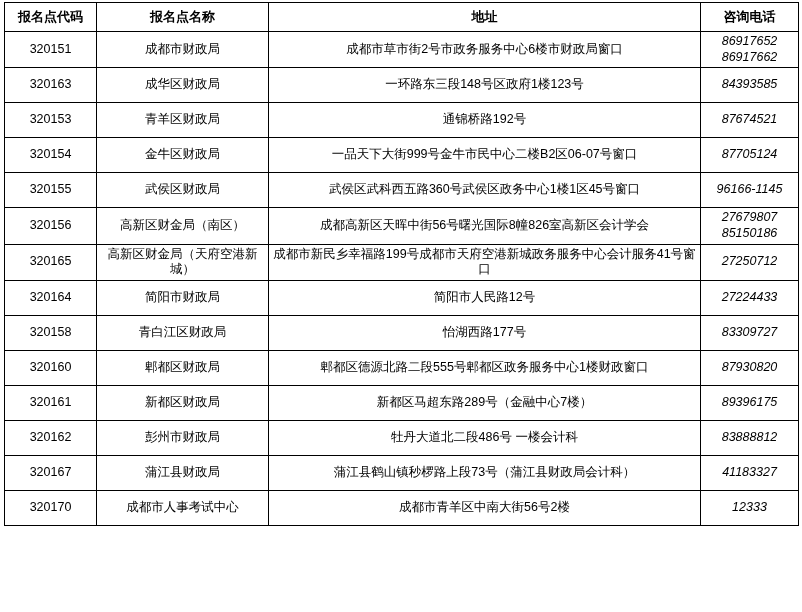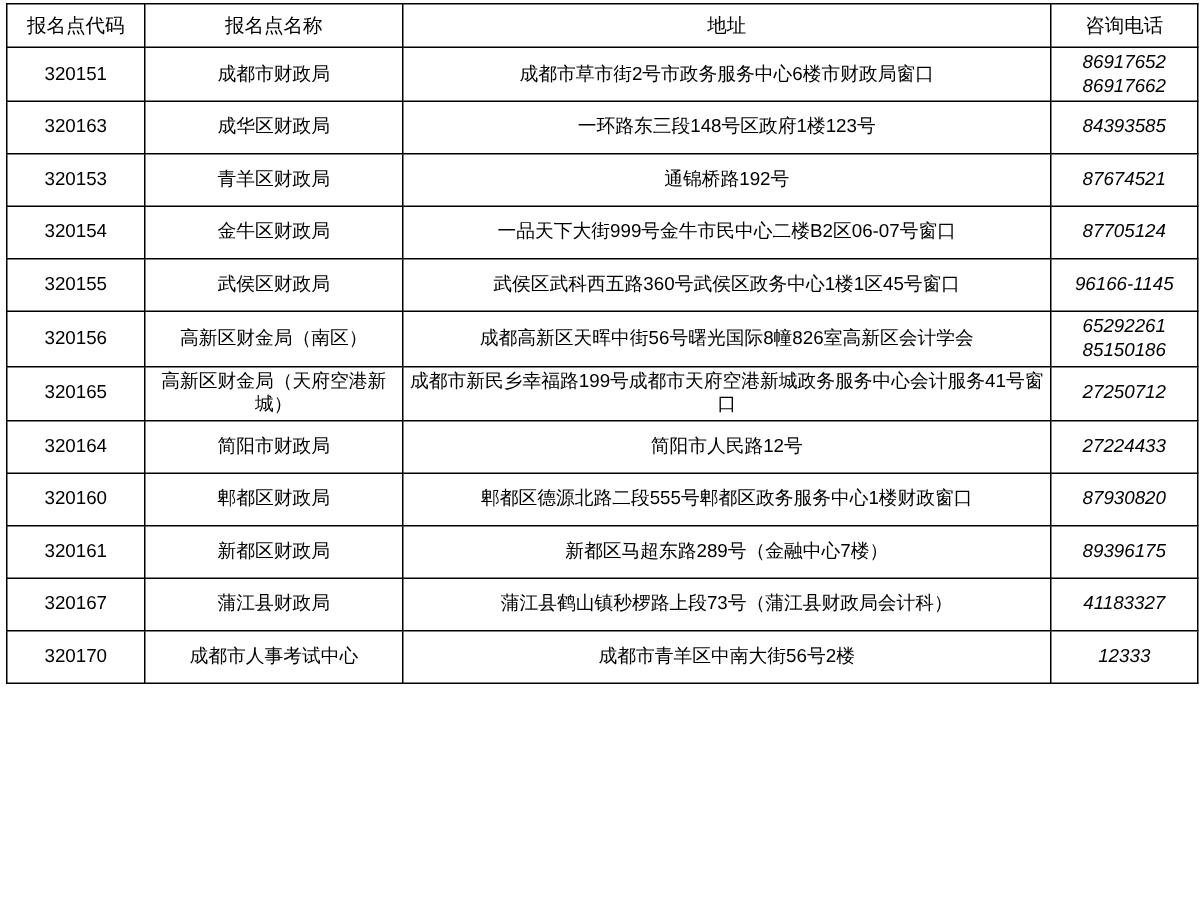--- a/index.html
+++ b/index.html
@@ -29,21 +29,21 @@
     border: 1px solid #000000;
     padding: 2px 3px;
     text-align: center;
     vertical-align: middle;
     font-size: 12.5px;
     line-height: 1.25;
     word-break: break-all;
     color: #000;
   }
   table.reg-table thead th {
-    font-weight: normal;
+    font-weight: bold;
     font-size: 13px;
     height: 24px;
   }
   table.reg-table tbody td {
     height: 30px;
     font-weight: normal;
   }
   col.c-code { width: 92px; }
   col.c-name { width: 172px; }
   col.c-addr { width: 432px; }
@@ -114,54 +114,70 @@
           <td class="addr-cell">武侯区武科西五路360号武侯区政务中心1楼1区45号窗口</td>
           <td class="tel-cell">
             <span class="tel-line">96166-1145</span>
           </td>
         </tr>
         <tr>
           <td class="code-cell">320156</td>
           <td class="name-cell">高新区财金局（南区）</td>
           <td class="addr-cell">成都高新区天晖中街56号曙光国际8幢826室高新区会计学会</td>
           <td class="tel-cell">
-            <span class="tel-line">65292261</span>
+            <span class="tel-line">27679807</span>
             <span class="tel-line">85150186</span>
           </td>
         </tr>
         <tr>
           <td class="code-cell">320165</td>
           <td class="name-cell">高新区财金局（天府空港新城）</td>
           <td class="addr-cell">成都市新民乡幸福路199号成都市天府空港新城政务服务中心会计服务41号窗口</td>
           <td class="tel-cell">
             <span class="tel-line">27250712</span>
           </td>
         </tr>
         <tr>
           <td class="code-cell">320164</td>
           <td class="name-cell">简阳市财政局</td>
           <td class="addr-cell">简阳市人民路12号</td>
           <td class="tel-cell">
             <span class="tel-line">27224433</span>
           </td>
         </tr>
         <tr>
+          <td class="code-cell">320158</td>
+          <td class="name-cell">青白江区财政局</td>
+          <td class="addr-cell">怡湖西路177号</td>
+          <td class="tel-cell">
+            <span class="tel-line">83309727</span>
+          </td>
+        </tr>
+        <tr>
           <td class="code-cell">320160</td>
           <td class="name-cell">郫都区财政局</td>
           <td class="addr-cell">郫都区德源北路二段555号郫都区政务服务中心1楼财政窗口</td>
           <td class="tel-cell">
             <span class="tel-line">87930820</span>
           </td>
         </tr>
         <tr>
           <td class="code-cell">320161</td>
           <td class="name-cell">新都区财政局</td>
           <td class="addr-cell">新都区马超东路289号（金融中心7楼）</td>
           <td class="tel-cell">
             <span class="tel-line">89396175</span>
+          </td>
+        </tr>
+        <tr>
+          <td class="code-cell">320162</td>
+          <td class="name-cell">彭州市财政局</td>
+          <td class="addr-cell">牡丹大道北二段486号 一楼会计科</td>
+          <td class="tel-cell">
+            <span class="tel-line">83888812</span>
           </td>
         </tr>
         <tr>
           <td class="code-cell">320167</td>
           <td class="name-cell">蒲江县财政局</td>
           <td class="addr-cell">蒲江县鹤山镇秒椤路上段73号（蒲江县财政局会计科）</td>
           <td class="tel-cell">
             <span class="tel-line">41183327</span>
           </td>
         </tr>

